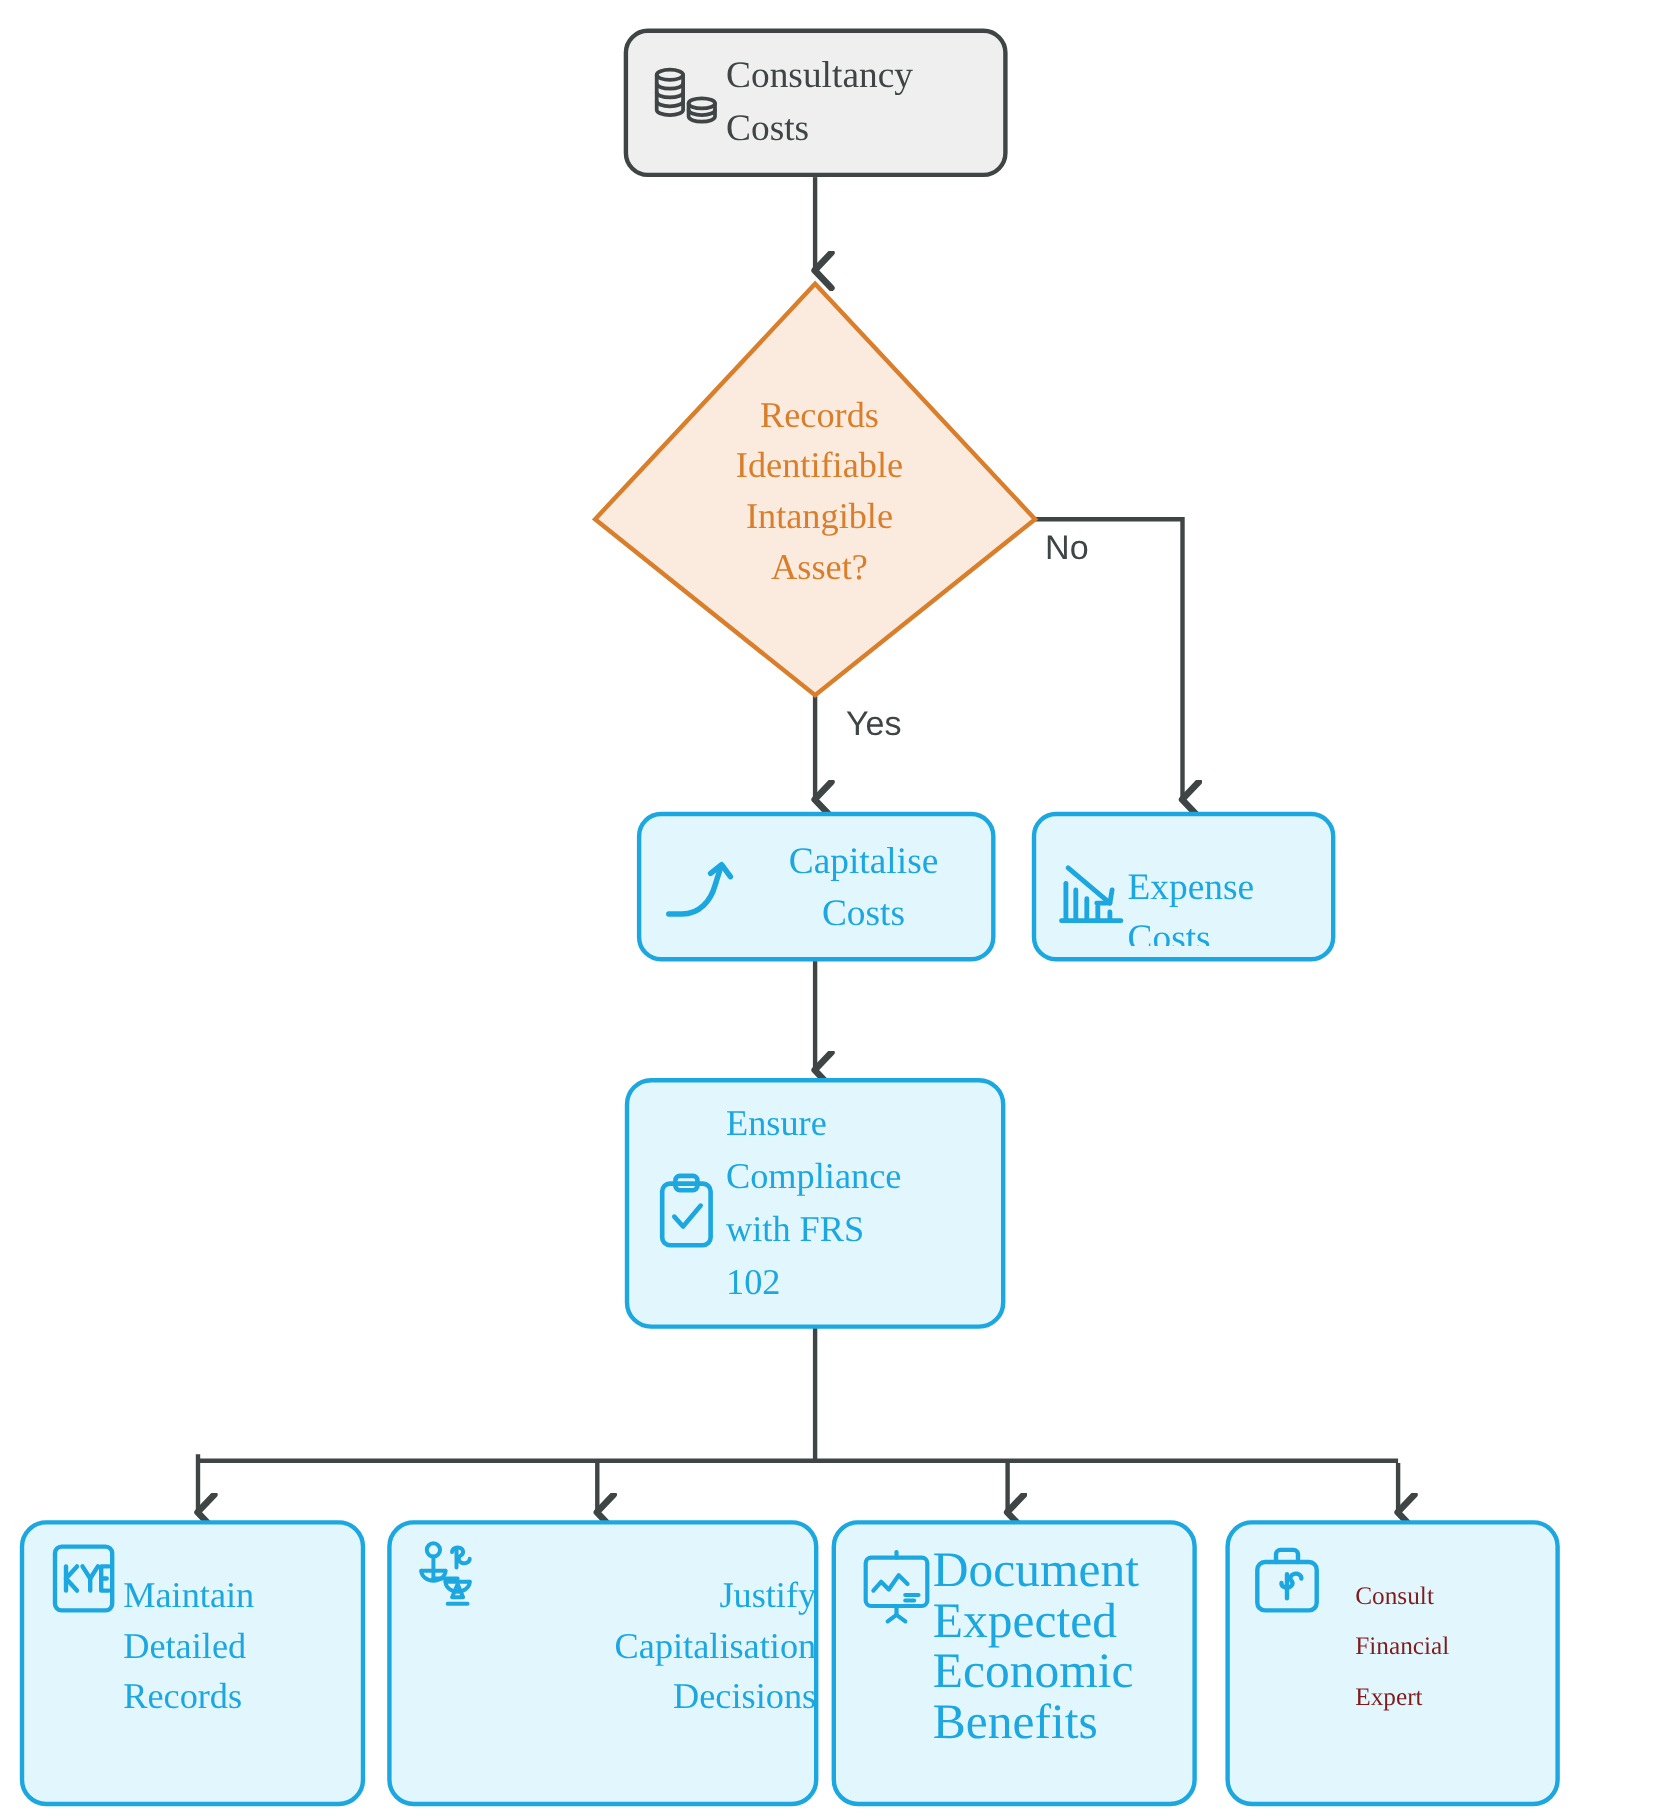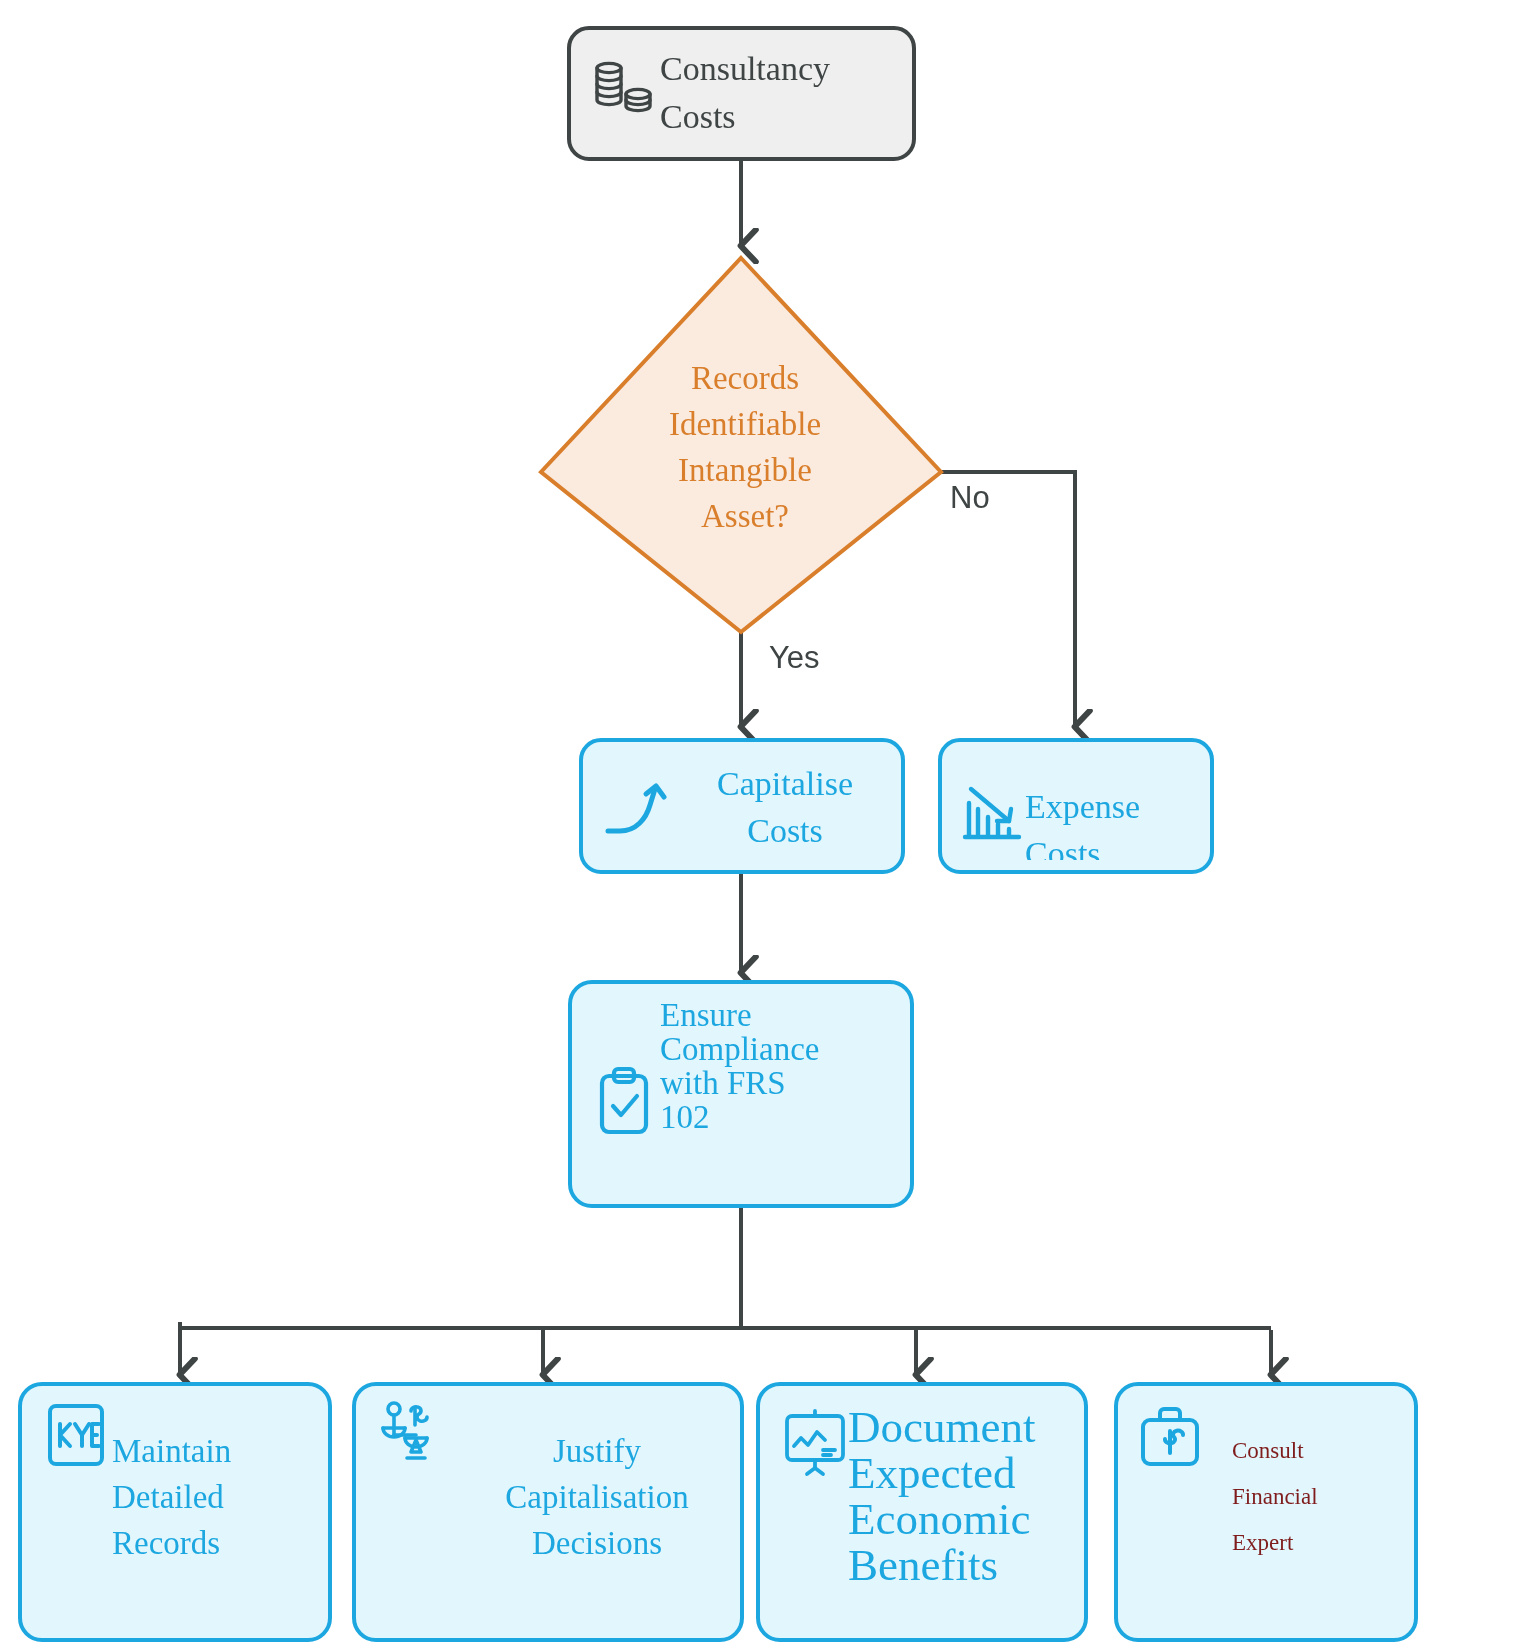--- a/index.html
+++ b/index.html
@@ -131,21 +131,21 @@
     </g>
 
     <g>
       <rect x="570" y="982" width="342" height="224" rx="22" ry="22" fill="#e2f6fd" stroke="#1ca7e0" stroke-width="4"></rect>
       <g fill="none" stroke="#1ca7e0" stroke-width="4.2" stroke-linecap="round" stroke-linejoin="round" transform="translate(600,1068)">
         <rect x="2" y="8" width="44" height="56" rx="7" ry="7"></rect>
         <rect x="14" y="1" width="20" height="13" rx="4" ry="4"></rect>
         <path d="M13,38 l8,9 16,-19"></path>
       </g>
       <foreignObject x="660" y="998" width="250" height="200">
-        <div xmlns="http://www.w3.org/1999/xhtml" class="node-label" style="color:#1ca7e0;text-align:left;font-size:33px;line-height:34px;">Ensure
+        <div xmlns="http://www.w3.org/1999/xhtml" class="node-label" style="color:#1ca7e0;text-align:left;font-size:33px;line-height:48px;">Ensure
 Compliance
 with FRS
 102</div>
       </foreignObject>
     </g>
 
     <g>
       <rect x="20" y="1384" width="310" height="256" rx="22" ry="22" fill="#e2f6fd" stroke="#1ca7e0" stroke-width="4"></rect>
       <g fill="none" stroke="#1ca7e0" stroke-width="4" stroke-linecap="round" stroke-linejoin="round" transform="translate(48,1404)">
         <rect x="2" y="2" width="52" height="58" rx="6" ry="6"></rect>
@@ -170,21 +170,21 @@
         <path d="M2,26 h22"></path>
         <path d="M2,26 a11,9 0 0 0 22,0"></path>
         <path d="M34,7 v16 M30,9 a5,4 0 1 1 8,3 a5,4 0 1 0 8,3"></path>
         <path d="M24,36 h22"></path>
         <path d="M24,36 a11,9 0 0 0 22,0"></path>
         <path d="M13,33 h22"></path>
         <path d="M30,50 l5,-12 5,12 z"></path>
         <path d="M26,56 h18"></path>
       </g>
       <foreignObject x="452" y="1428" width="290" height="170">
-        <div xmlns="http://www.w3.org/1999/xhtml" class="node-label" style="color:#1ca7e0;text-align:center;font-size:33px;line-height:46px;">Justify
+        <div xmlns="http://www.w3.org/1999/xhtml" class="node-label" style="color:#1ca7e0;text-align:right;font-size:33px;line-height:46px;">Justify
 Capitalisation
 Decisions</div>
       </foreignObject>
     </g>
 
     <g>
       <rect x="758" y="1384" width="328" height="256" rx="22" ry="22" fill="#e2f6fd" stroke="#1ca7e0" stroke-width="4"></rect>
       <g fill="none" stroke="#1ca7e0" stroke-width="3.8" stroke-linecap="round" stroke-linejoin="round" transform="translate(785,1410)">
         <rect x="2" y="6" width="56" height="44" rx="5" ry="5"></rect>
         <path d="M30,1 v5"></path>

